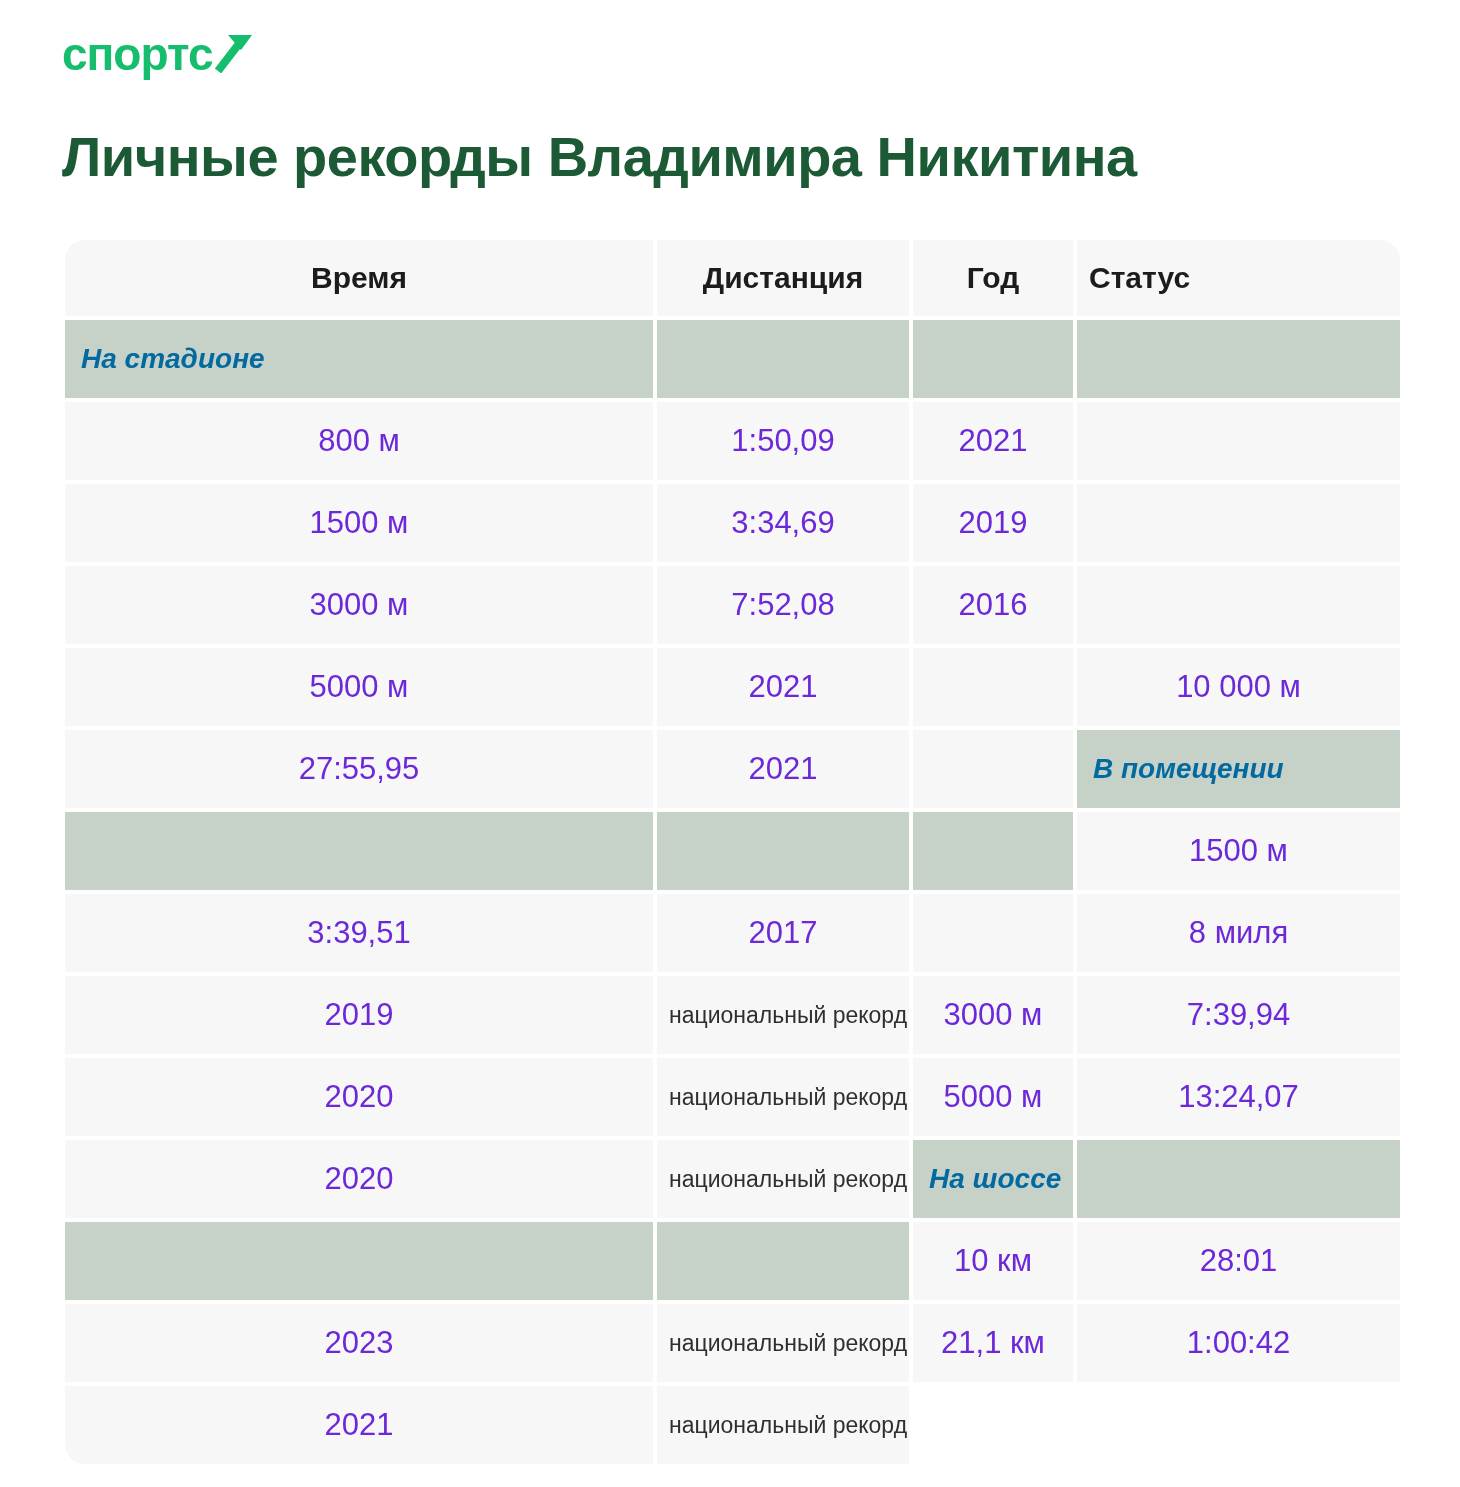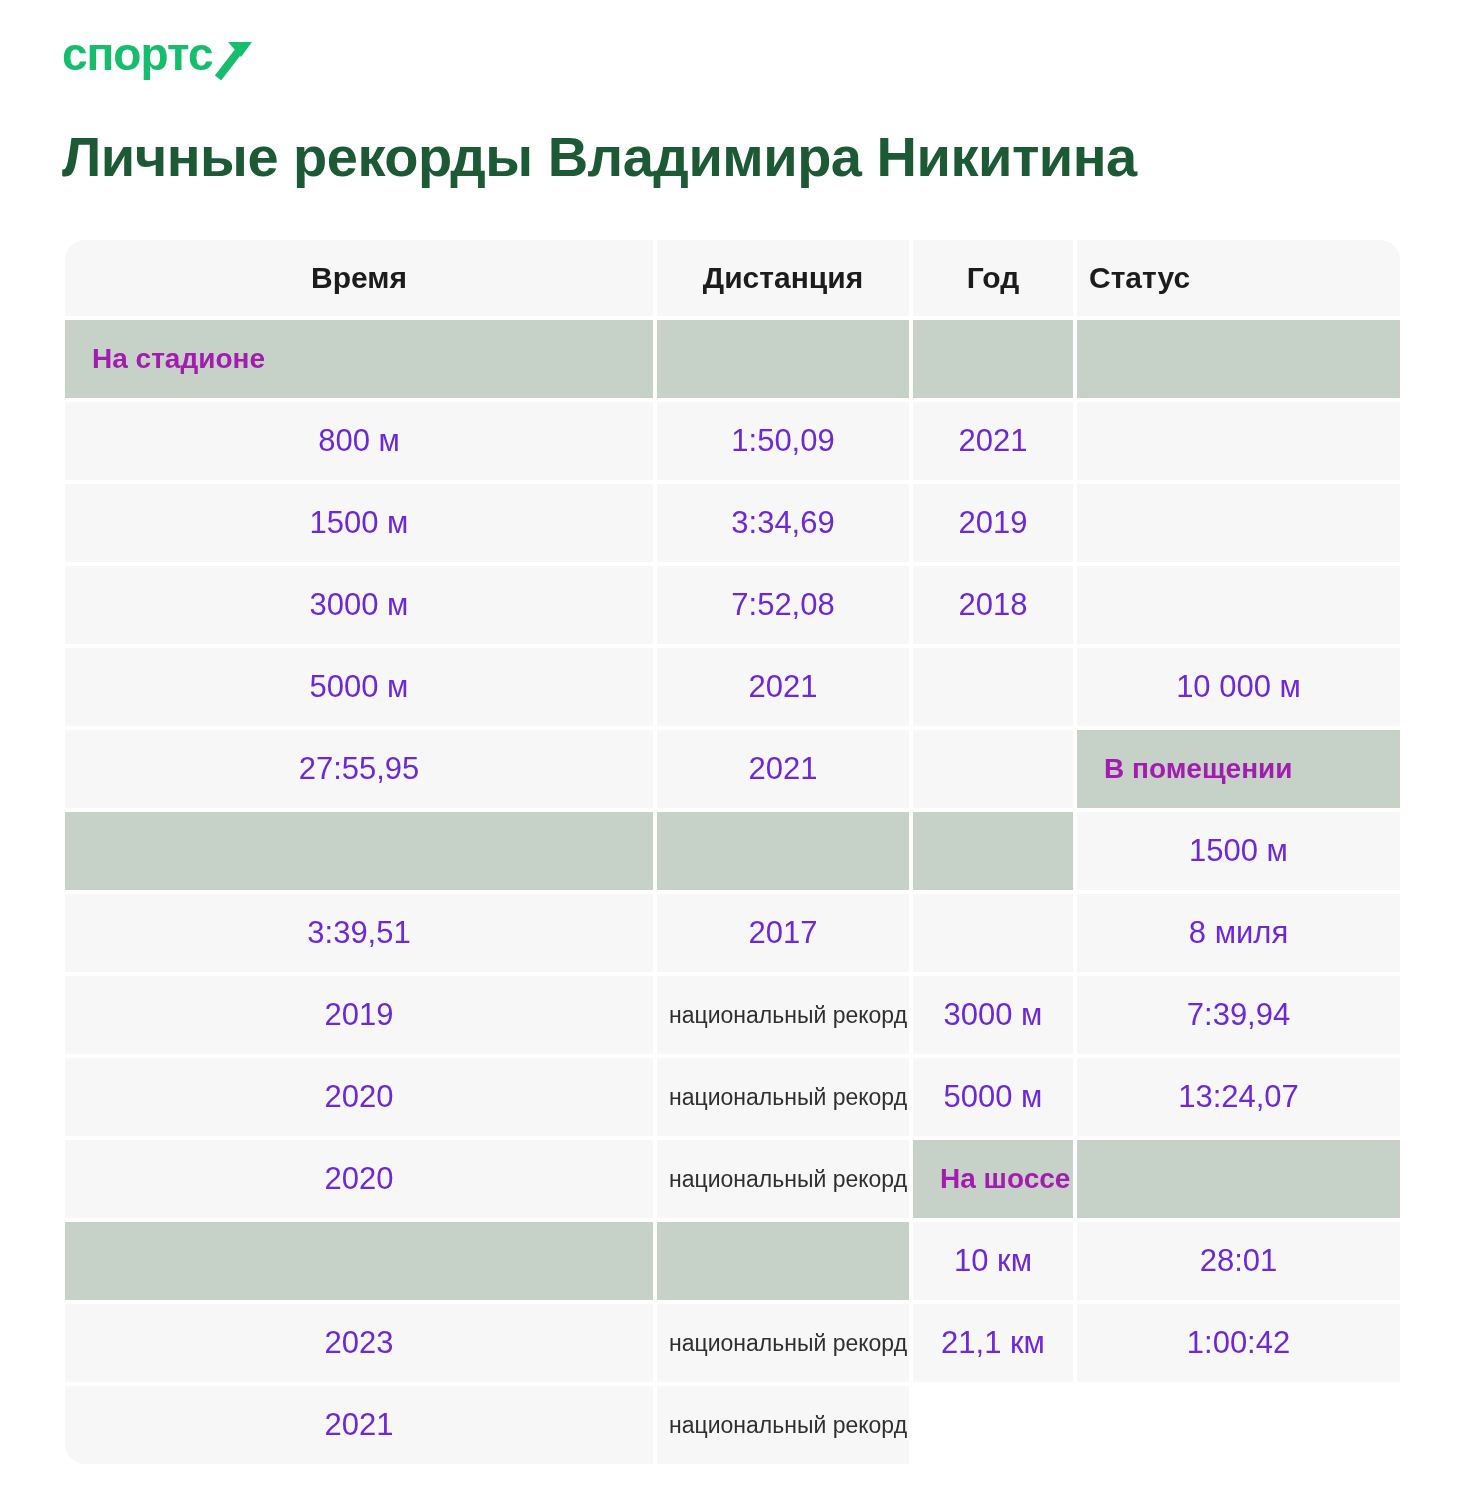--- a/index.html
+++ b/index.html
@@ -10,21 +10,21 @@
     height: 1487px;
     font-family: "Liberation Sans", sans-serif;
     -webkit-font-smoothing: antialiased;
     position: relative;
   }
   .logo {
     position: absolute;
     left: 62px;
     top: 24px;
     display: flex;
-    align-items: flex-end;
+    align-items: center;
     text-decoration: none;
     cursor: pointer;
   }
   .logo-text {
     font-size: 46px;
     font-weight: 700;
     letter-spacing: -1px;
     color: #16bd6d;
     line-height: 60px;
   }
@@ -73,24 +73,25 @@
   }
   .cell.left {
     justify-content: flex-start;
     padding-left: 12px;
   }
   .cell.section {
     background: #c6d2c8;
   }
   .cell.section-label {
     justify-content: flex-start;
-    padding-left: 27px;
+    padding-left: 16px;
     font-weight: 700;
     font-size: 28px;
-    color: #a21caf;
+    color: #0369a1;
+    font-style: italic;
   }
   .cell.status {
     font-size: 23px;
     color: #2f2f2f;
     justify-content: flex-start;
     padding-left: 12px;
   }
 </style>
 </head>
 <body>
@@ -119,21 +120,21 @@
     <div class="cell ">800 м</div>
     <div class="cell ">1:50,09</div>
     <div class="cell ">2021</div>
     <div class="cell status"></div>
     <div class="cell ">1500 м</div>
     <div class="cell ">3:34,69</div>
     <div class="cell ">2019</div>
     <div class="cell status"></div>
     <div class="cell ">3000 м</div>
     <div class="cell ">7:52,08</div>
-    <div class="cell ">2018</div>
+    <div class="cell ">2016</div>
     <div class="cell status"></div>
     <div class="cell ">5000 м</div>
     <div class="cell ">2021</div>
     <div class="cell status"></div>
     <div class="cell ">10 000 м</div>
     <div class="cell ">27:55,95</div>
     <div class="cell ">2021</div>
     <div class="cell status"></div>
     <div class="cell section section-label">В помещении</div>
     <div class="cell section"></div>

